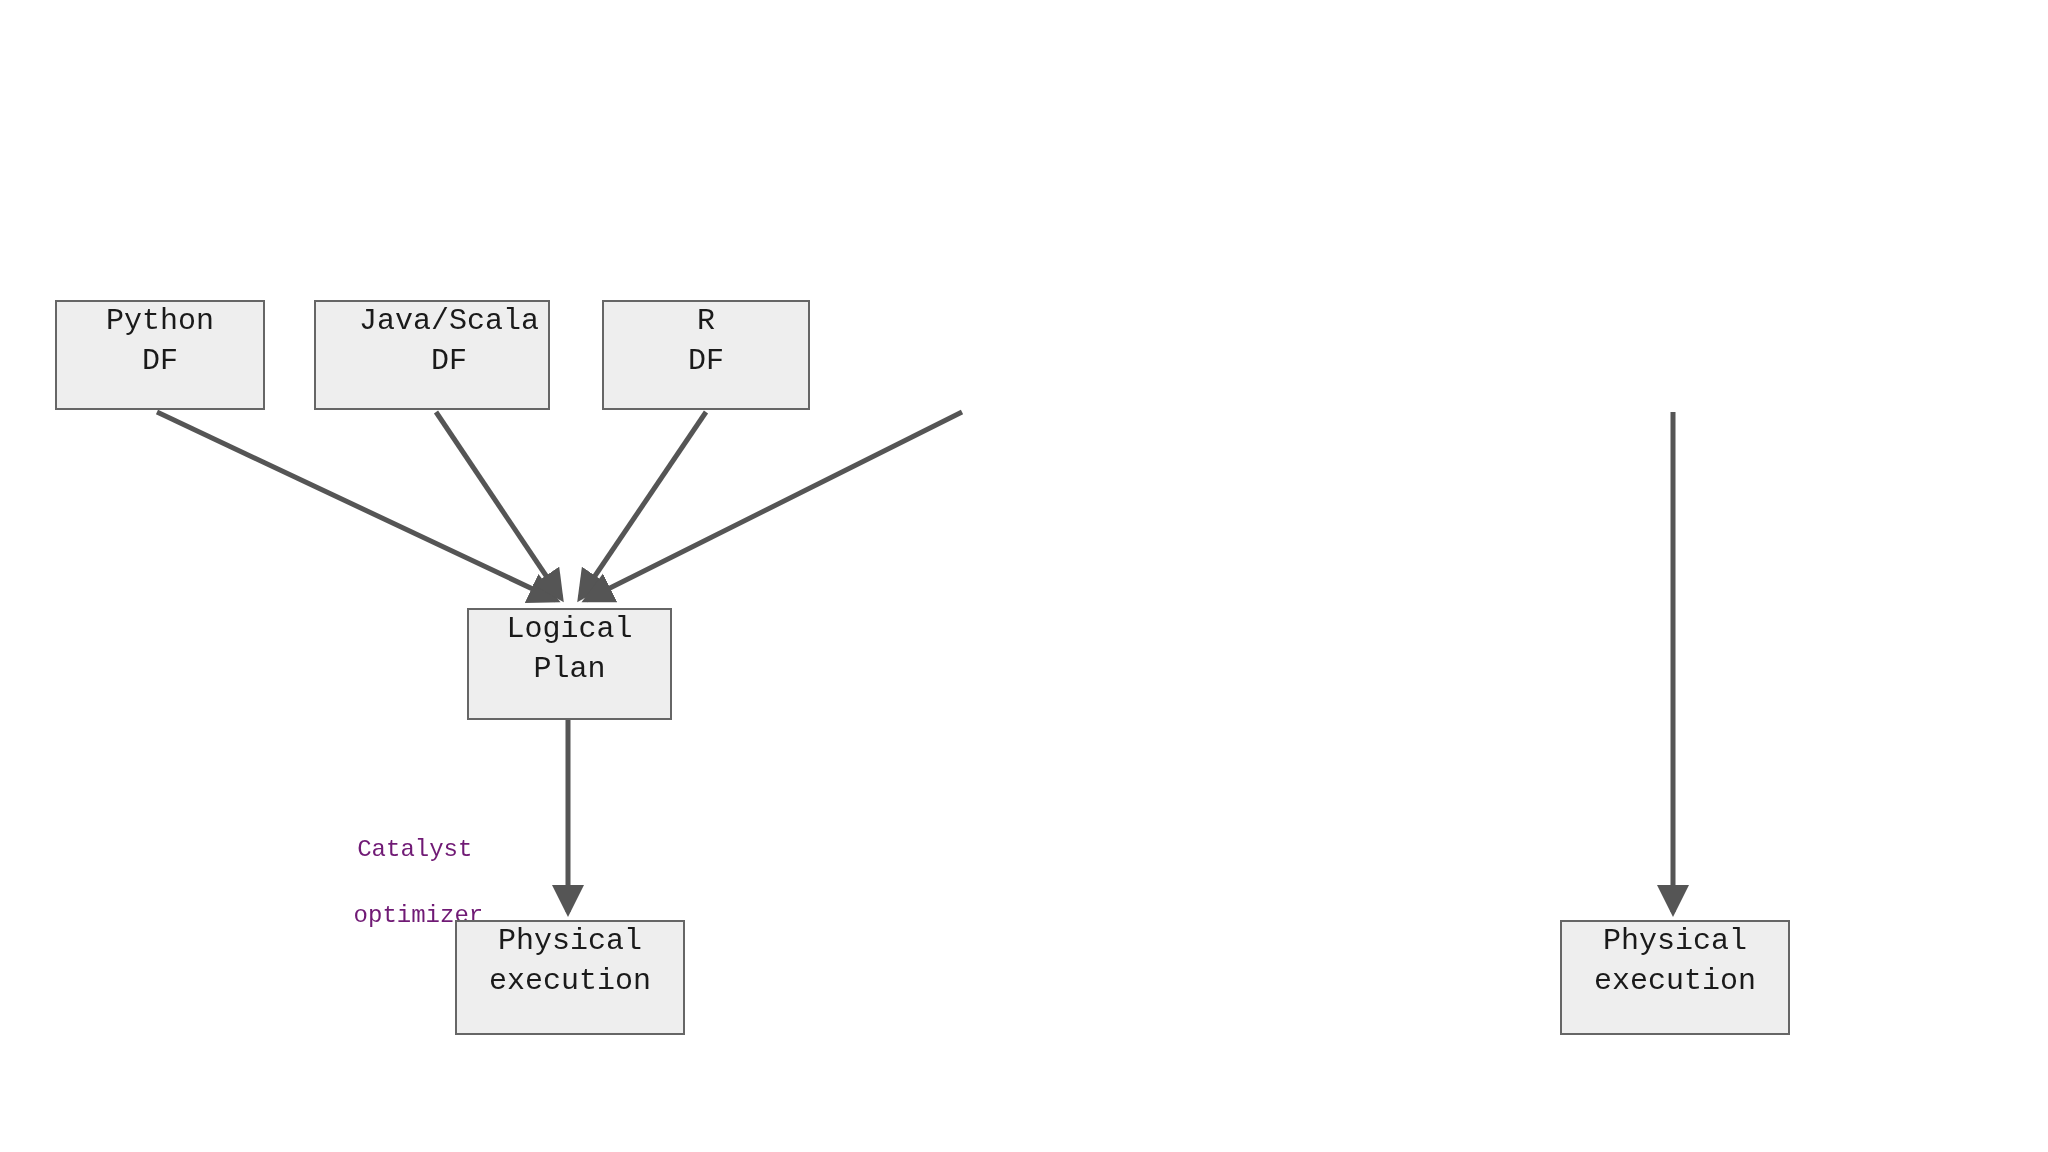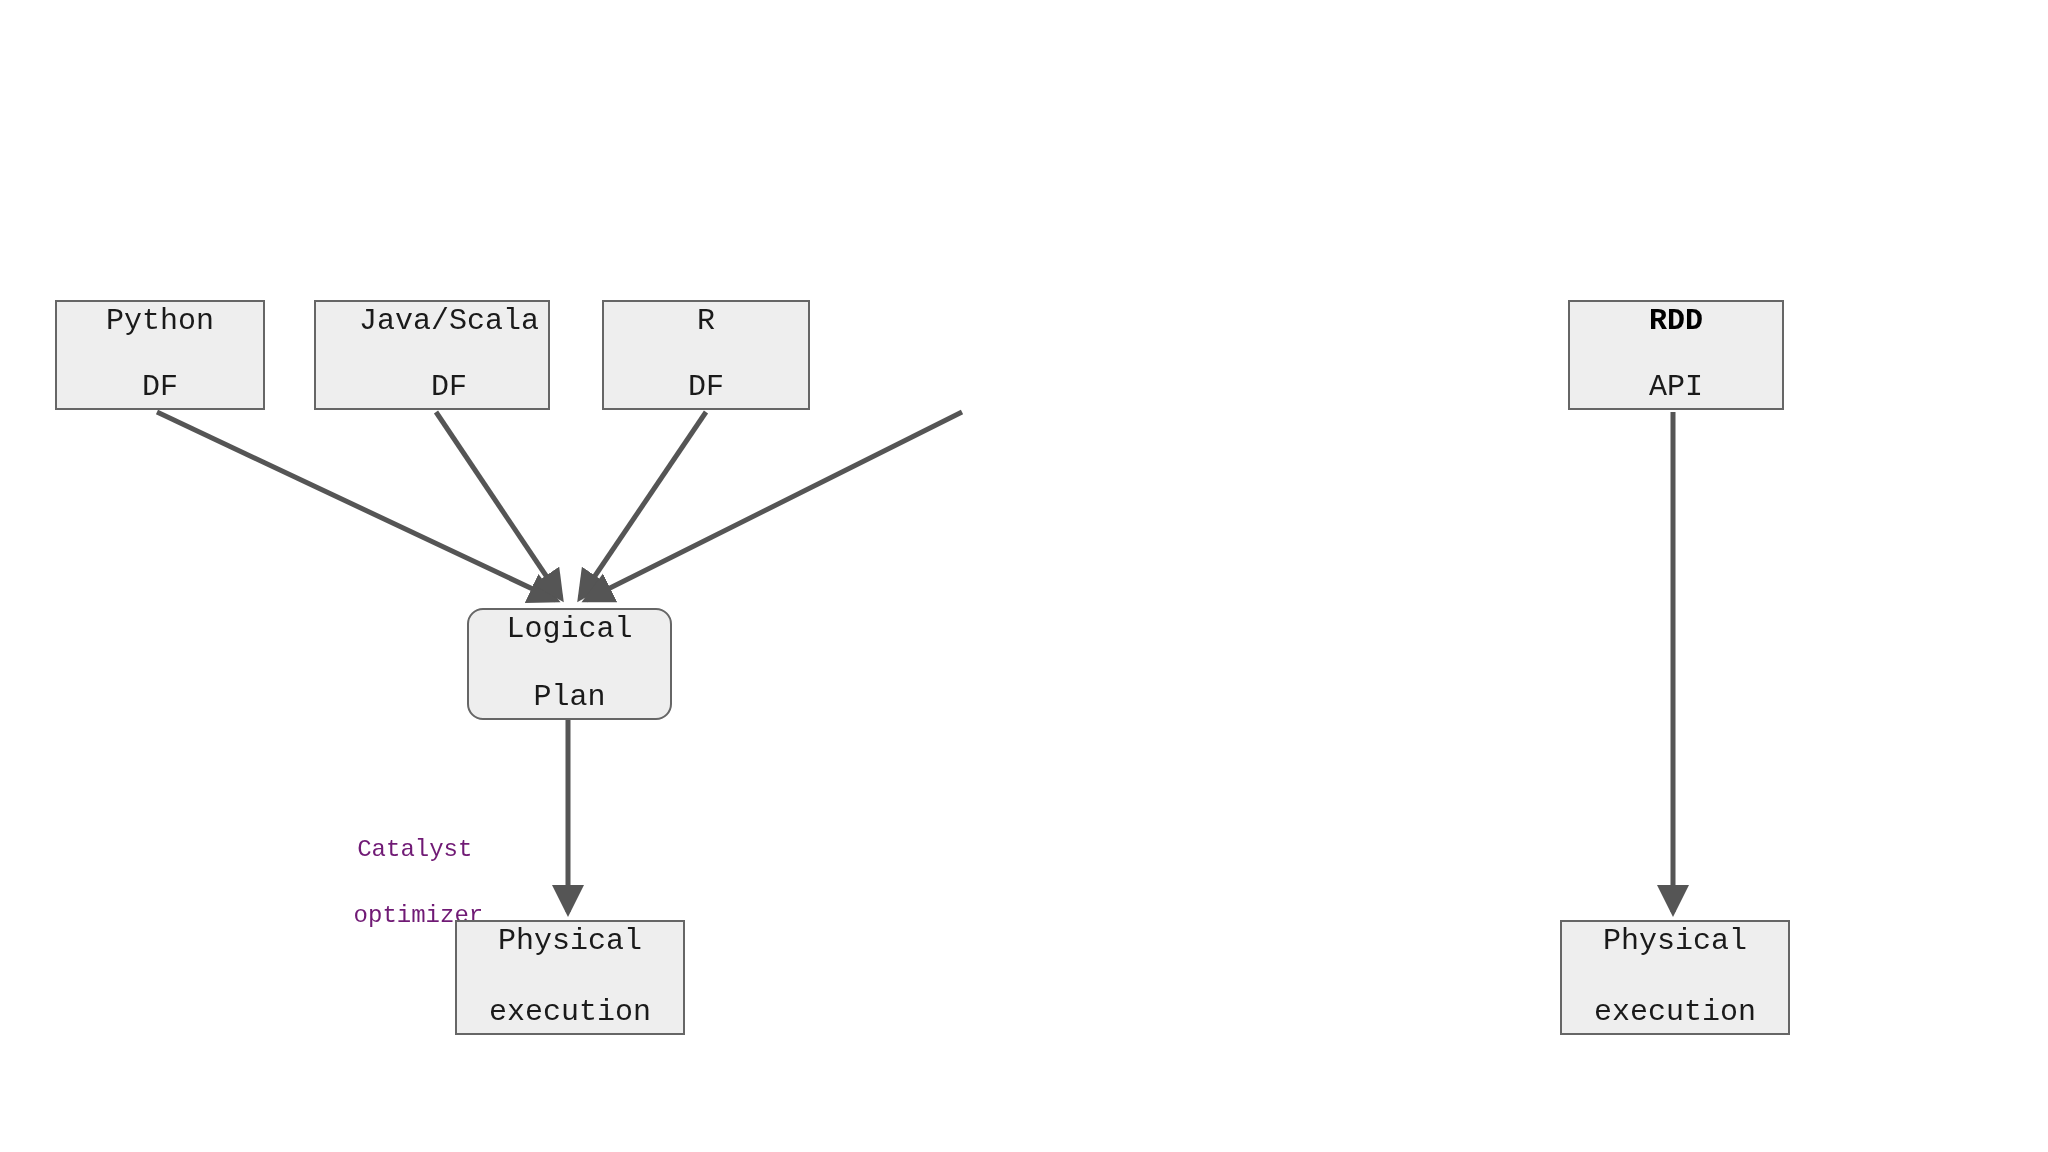--- a/index.html
+++ b/index.html
@@ -38,21 +38,21 @@
     pointer-events: none;
   }
   .node {
     position: absolute;
     box-sizing: border-box;
     background: #eeeeee;
     border: 2px solid #666666;
     display: flex;
     flex-direction: column;
     align-items: center;
-    justify-content: space-between;
+    justify-content: flex-start;
     font-family: "Liberation Mono", "DejaVu Sans Mono", monospace;
     font-size: 30px;
     line-height: 1.32;
     color: #1a1a1a;
     text-align: center;
     white-space: pre;
   }
   .node .line1, .node .line2 {
     display: block;
   }
@@ -105,26 +105,22 @@
     <span class="line1">Java/Scala</span>
     <span class="line2">DF</span>
   </div>
 
   <div class="node" style="left:602px; top:300px; width:208px; height:110px;">
     <span class="line1">R</span>
     <span class="line2">DF</span>
   </div>
 
 
-  <div class="node" style="left:1568px; top:300px; width:216px; height:110px;">
-    <span class="line1 bold">RDD</span>
-    <span class="line2">API</span>
-  </div>
 
-  <div class="node" style="left:467px; top:608px; width:205px; height:112px;border-radius:16px;">
+  <div class="node" style="left:467px; top:608px; width:205px; height:112px;">
     <span class="line1">Logical</span>
     <span class="line2">Plan</span>
   </div>
 
   <div class="free-label" style="left:296px; top:800px; width:180px;">
     <span class="line1">Catalyst</span><br>
     <span class="line2">optimizer</span>
   </div>
 
   <div class="node" style="left:455px; top:920px; width:230px; height:115px;">

